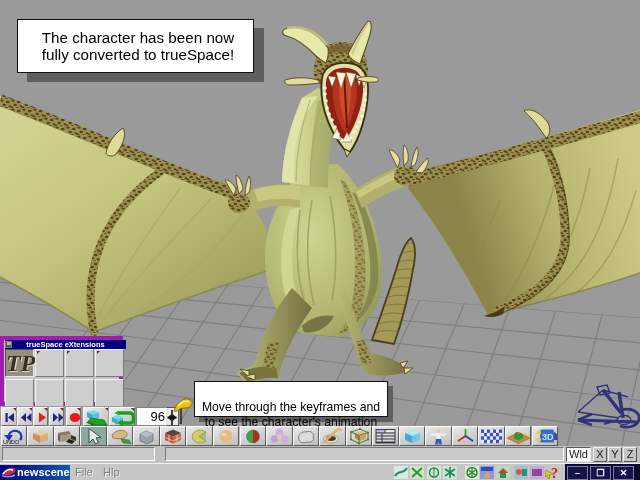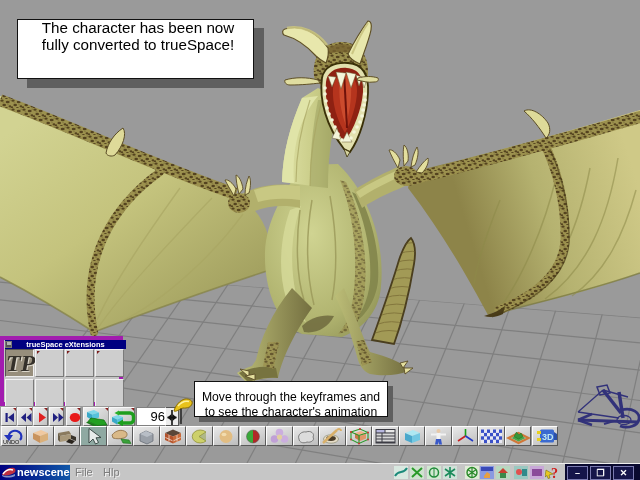--- a/index.html
+++ b/index.html
@@ -1,21 +1,21 @@
 <!DOCTYPE html>
 <html><head><meta charset="utf-8"><style>
 *{margin:0;padding:0;box-sizing:border-box}
 html,body{width:640px;height:480px;overflow:hidden;background:#9a9a9a;font-family:"Liberation Sans",sans-serif}
 #stage{position:absolute;left:0;top:0;width:640px;height:480px}
 .abs{position:absolute}
 
 .callout{position:absolute;background:#fff;border:1px solid #111;color:#000;text-align:center;
  font-size:15.2px;line-height:16.5px}
-#c1{left:17px;top:19px;width:237px;height:60px;padding-left:5px;box-shadow:10px 9px 0 #5f5f5f}
-#c2{left:194px;top:381px;width:194px;height:36px;padding-top:8px;font-size:12.2px;line-height:15px;box-shadow:5px 5px 0 #5f5f5f}
+#c1{left:17px;top:19px;width:237px;height:54px;padding-top:10px;padding-left:5px;box-shadow:10px 9px 0 #5f5f5f}
+#c2{left:194px;top:381px;width:194px;height:36px;padding-top:18px;font-size:12.2px;line-height:15px;box-shadow:5px 5px 0 #5f5f5f}
 
 #tsw{left:0;top:336px;width:123px;height:70px;background:#c6c6c6;border:4px solid #a21caf}
 #tsw .tbar{position:absolute;left:1px;top:0px;width:121px;height:9px;background:#000080;color:#fff;
  font-size:7.5px;font-weight:bold;text-align:center;line-height:9px}
 #tsw .mini{position:absolute;left:1px;top:1px;width:7px;height:7px;background:#b5b5b5;border:1px solid #777;box-shadow:inset 1px -2px 0 #555}
 .cell{position:absolute;width:29px;height:28px;background:#cecece;border-top:1px solid #f2f2f2;border-left:1px solid #f2f2f2;border-right:1px solid #7a7a7a;border-bottom:1px solid #7a7a7a}
 .cell i{position:absolute;left:1px;top:1px;width:0;height:0;border-left:3px solid #7a1c1c;border-bottom:3px solid transparent}
 #tp{background:#978e7c;color:#34302a;text-shadow:1.2px 1.2px 0 #ddd8cc;font-family:"Liberation Serif",serif;font-style:italic;font-weight:bold;
  font-size:24px;line-height:26px;border-top:1px solid #555;border-left:1px solid #555;border-right:1px solid #eee;border-bottom:1px solid #eee}
 
@@ -490,20 +490,28 @@
           <rect x="7" y="2.5" width="14" height="13" rx="1.5" fill="#3a6ad0"></rect>
           <polygon points="21,5 24,7 24,13 21,13" fill="#2a50a8"></polygon>
           <text x="9" y="13" font-size="9" fill="#bfe8f0" font-family="Liberation Sans" font-weight="bold">3D</text>
           <g fill="#e8d020">
             <rect x="4" y="4" width="4" height="3"></rect>
             <rect x="4" y="11" width="4" height="3"></rect>
           </g>
         </svg></div>
     </div>
 
+<div class="abs" id="srow">
+ <div class="sfield" style="left:2px;width:153px"></div>
+ <div class="sfield" style="left:165px;width:399px"></div>
+ <div class="axbtn" style="left:566px;width:25px;background:#fff;border-color:#555 #eee #eee #555">Wld</div>
+ <div class="axbtn" style="left:593px;width:14px">X</div>
+ <div class="axbtn" style="left:608px;width:14px">Y</div>
+ <div class="axbtn" style="left:623px;width:14px">Z</div>
+</div>
 
 <div class="abs" id="task">
  <div id="title"><svg width="16" height="15" viewBox="0 0 16 15" style="position:absolute;left:1px;top:0">
           <path d="M1,10 C3,5 8,2 13,3 C15,4 15,7 13,8 C10,10 5,11 1,10 Z" fill="#c03040"></path>
           <path d="M2,9 C5,5 9,4 12,5" stroke="#fff" stroke-width="1.5" fill="none"></path>
           <path d="M1,10 C5,11.5 10,11 14,9 L14,11 C10,13 4,13 1,11 Z" fill="#8090c8"></path>
         </svg><span style="margin-left:17px">newscene</span></div>
  <div class="menu" style="left:75px">File</div>
  <div class="menu" style="left:103px">Hlp</div>
  <svg class="abs" style="left:394px;top:2px" width="14" height="13" viewBox="0 0 14 13">

